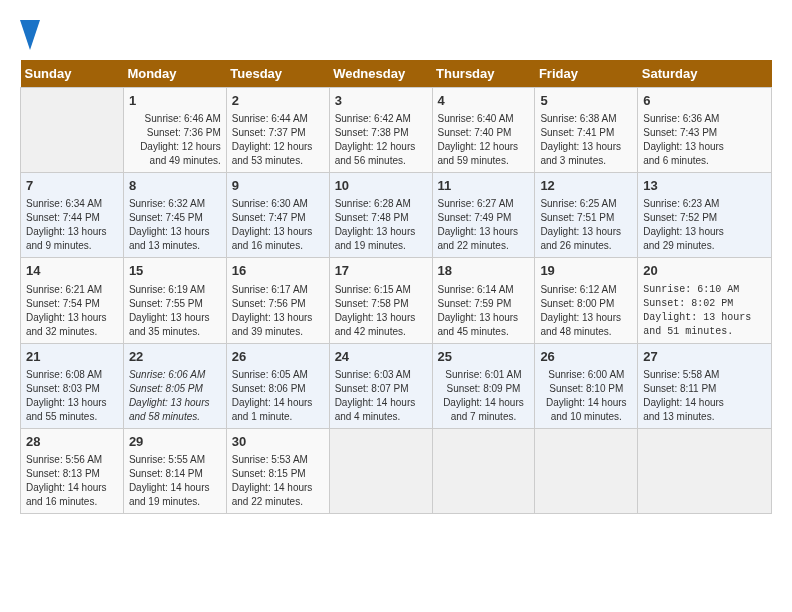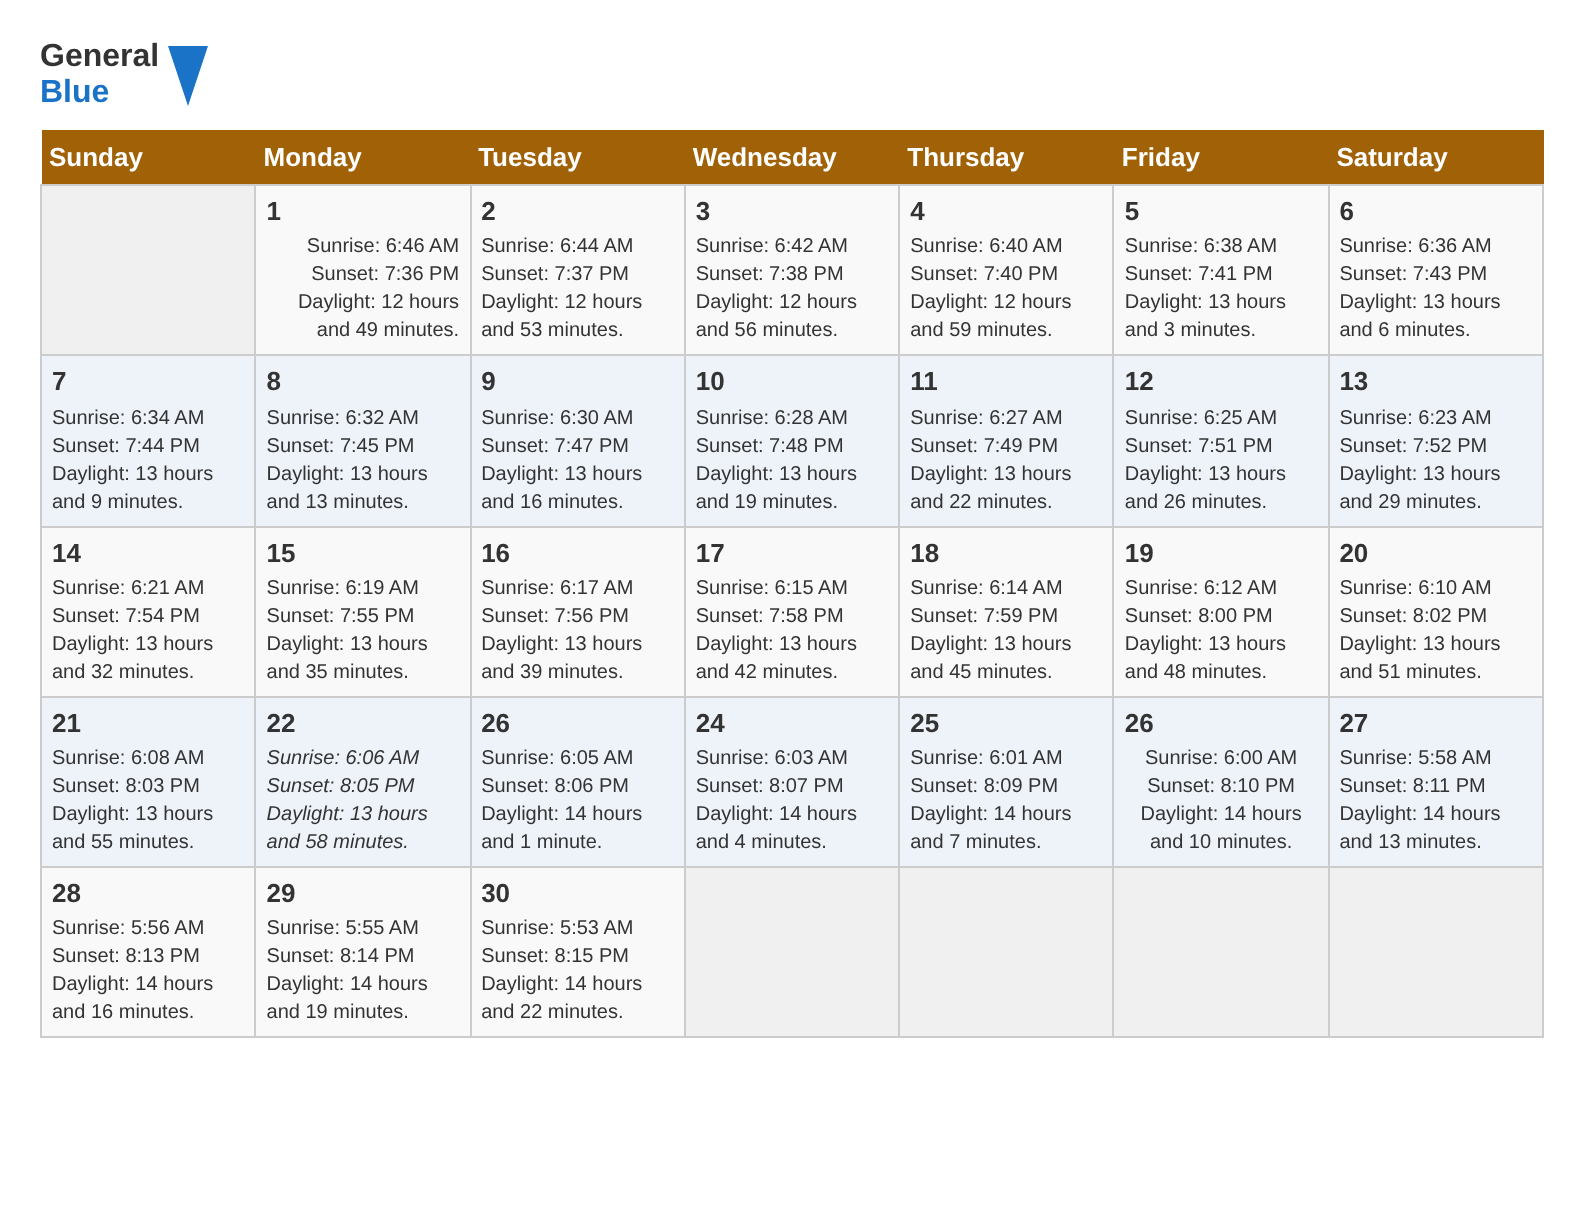--- a/index.html
+++ b/index.html
@@ -72,24 +72,20 @@
     }
     .empty-cell {
       background-color: #f0f0f0 !important;
     }
   </style>
 </head>
 <body>
 
 <div class="header-area">
   <div class="logo">
-  <div style="font-size:16px;font-weight:bold;line-height:1.1;">
-    <span style="color:#333;">General</span><br>
-    <span style="color:#1a73c7;">Blue</span>
-  </div>
   <svg width="20" height="30" viewBox="0 0 20 30">
     <polygon points="0,0 20,0 10,30" fill="#1a73c7"></polygon>
   </svg>
 </div>
   <div class="title-area">
     <div class="main-title"></div>
     <div class="subtitle"></div>
   </div>
 </div>
 
@@ -240,21 +236,21 @@
         </td>
         <td>
           <span class="day-number">19</span>
           <div class="day-info" style="white-space: pre-line;">Sunrise: 6:12 AM
 Sunset: 8:00 PM
 Daylight: 13 hours
 and 48 minutes.</div>
         </td>
         <td>
           <span class="day-number">20</span>
-          <div class="day-info" style="white-space: pre-line;">Sunrise: 6:10 AM
+          <div class="day-info" style="white-space: pre-line; font-family: Liberation Mono, monospace;">Sunrise: 6:10 AM
 Sunset: 8:02 PM
 Daylight: 13 hours
 and 51 minutes.</div>
         </td>
       </tr>
       <tr>
         <td>
           <span class="day-number">21</span>
           <div class="day-info" style="white-space: pre-line;">Sunrise: 6:08 AM
 Sunset: 8:03 PM
@@ -277,21 +273,21 @@
         </td>
         <td>
           <span class="day-number">24</span>
           <div class="day-info" style="white-space: pre-line;">Sunrise: 6:03 AM
 Sunset: 8:07 PM
 Daylight: 14 hours
 and 4 minutes.</div>
         </td>
         <td>
           <span class="day-number">25</span>
-          <div class="day-info" style="white-space: pre-line;">Sunrise: 6:01 AM
+          <div class="day-info" style="white-space: pre-line; text-align: center;">Sunrise: 6:01 AM
 Sunset: 8:09 PM
 Daylight: 14 hours
 and 7 minutes.</div>
         </td>
         <td>
           <span class="day-number">26</span>
           <div class="day-info" style="white-space: pre-line; text-align: center;">Sunrise: 6:00 AM
 Sunset: 8:10 PM
 Daylight: 14 hours
 and 10 minutes.</div>

